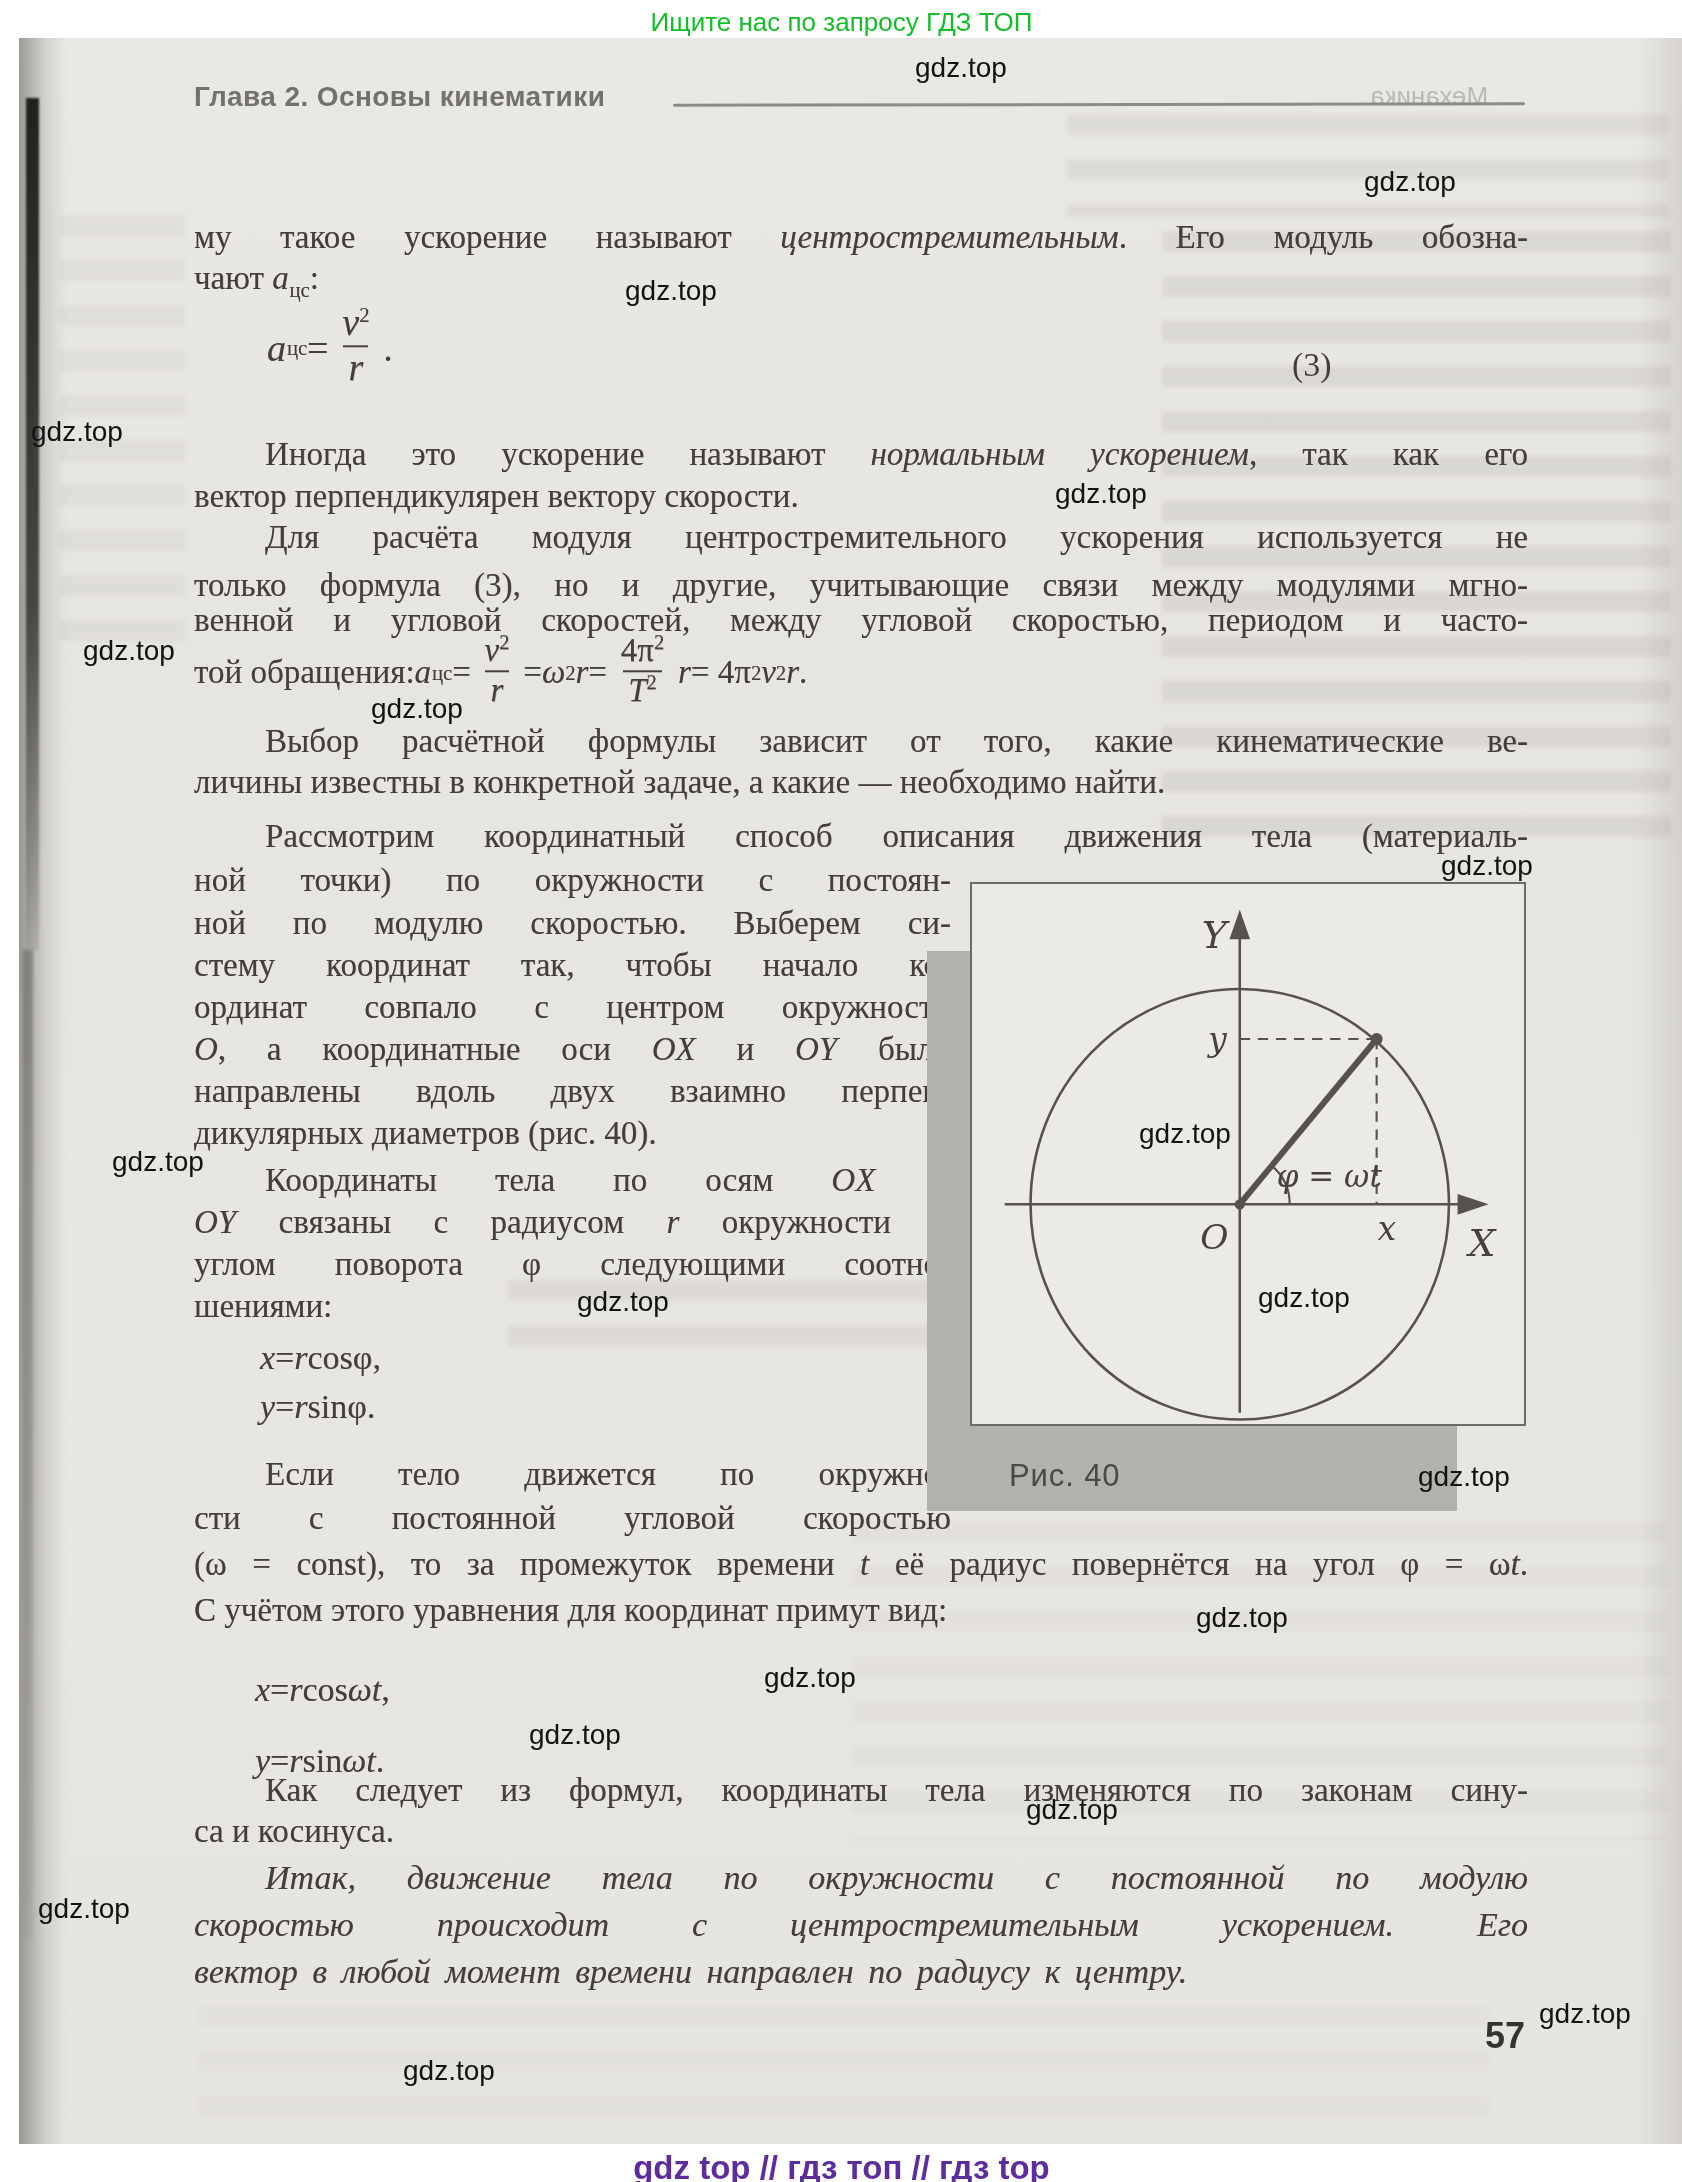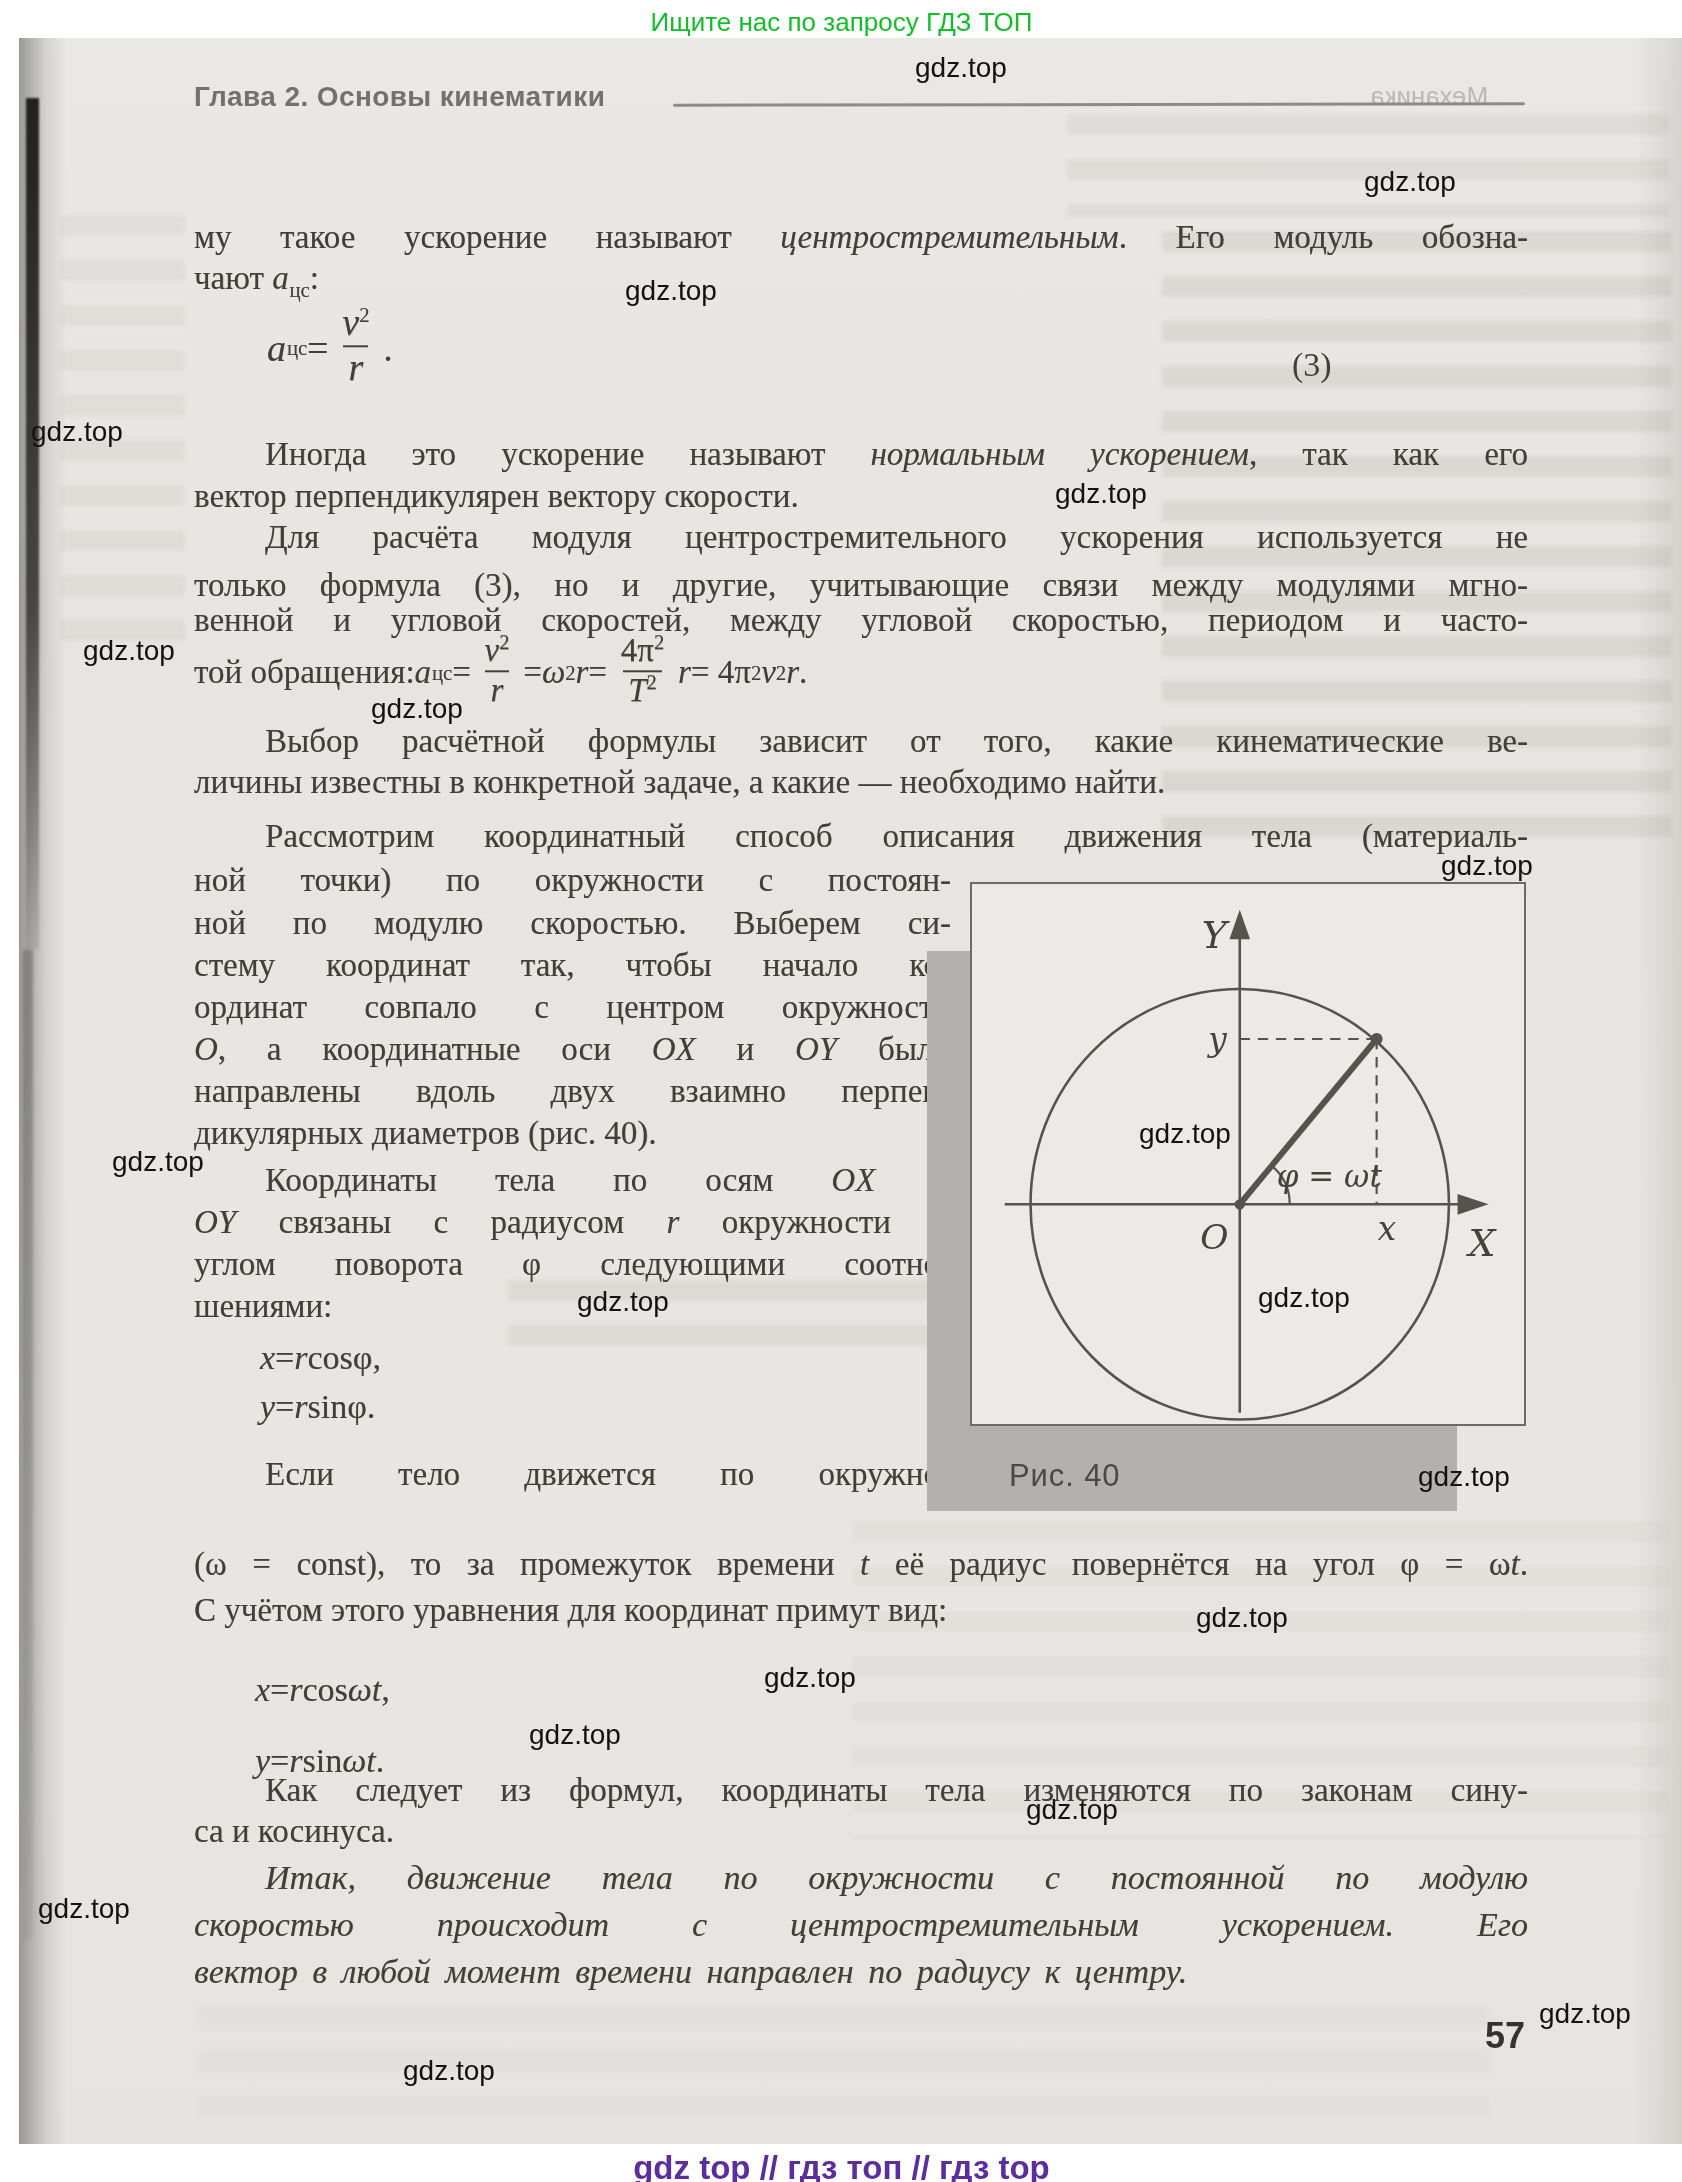--- a/index.html
+++ b/index.html
@@ -172,20 +172,21 @@
   <div class="frow" style="left:260px;top:1388px;font-size:34px;">
       <span class="si">y</span>
       <span class="sr"> = </span>
       <span class="si">r</span>
       <span class="sr"> sin </span>
       <span class="sr">φ</span>
       <span class="sr">.</span>
     </div>
 
   <div class="line nar j ind" style="top:1454px"><span class="sr">Если тело движется по окружно-</span></div>
+  <div class="line nar j" style="top:1498px"><span class="sr">сти с постоянной угловой скоростью</span></div>
   <div class="line ful j" style="top:1544px"><span class="sr">(ω = const), то за промежуток времени </span><span class="si">t</span><span class="sr"> её радиус повернётся на угол φ = ω</span><span class="si">t</span><span class="sr">.</span></div>
   <div class="line ful" style="top:1590px"><span class="sr">С учётом этого уравнения для координат примут вид:</span></div>
 
   <div class="frow" style="left:255px;top:1671px;font-size:34px;">
       <span class="si">x</span>
       <span class="sr"> = </span>
       <span class="si">r</span>
       <span class="sr"> cos </span>
       <span class="si">ω</span>
       <span class="si">t</span>

